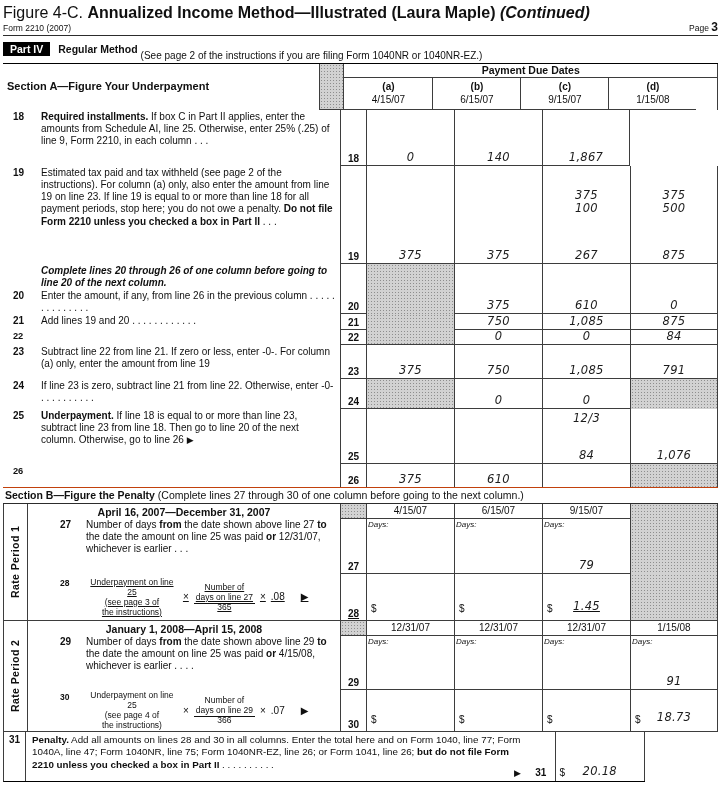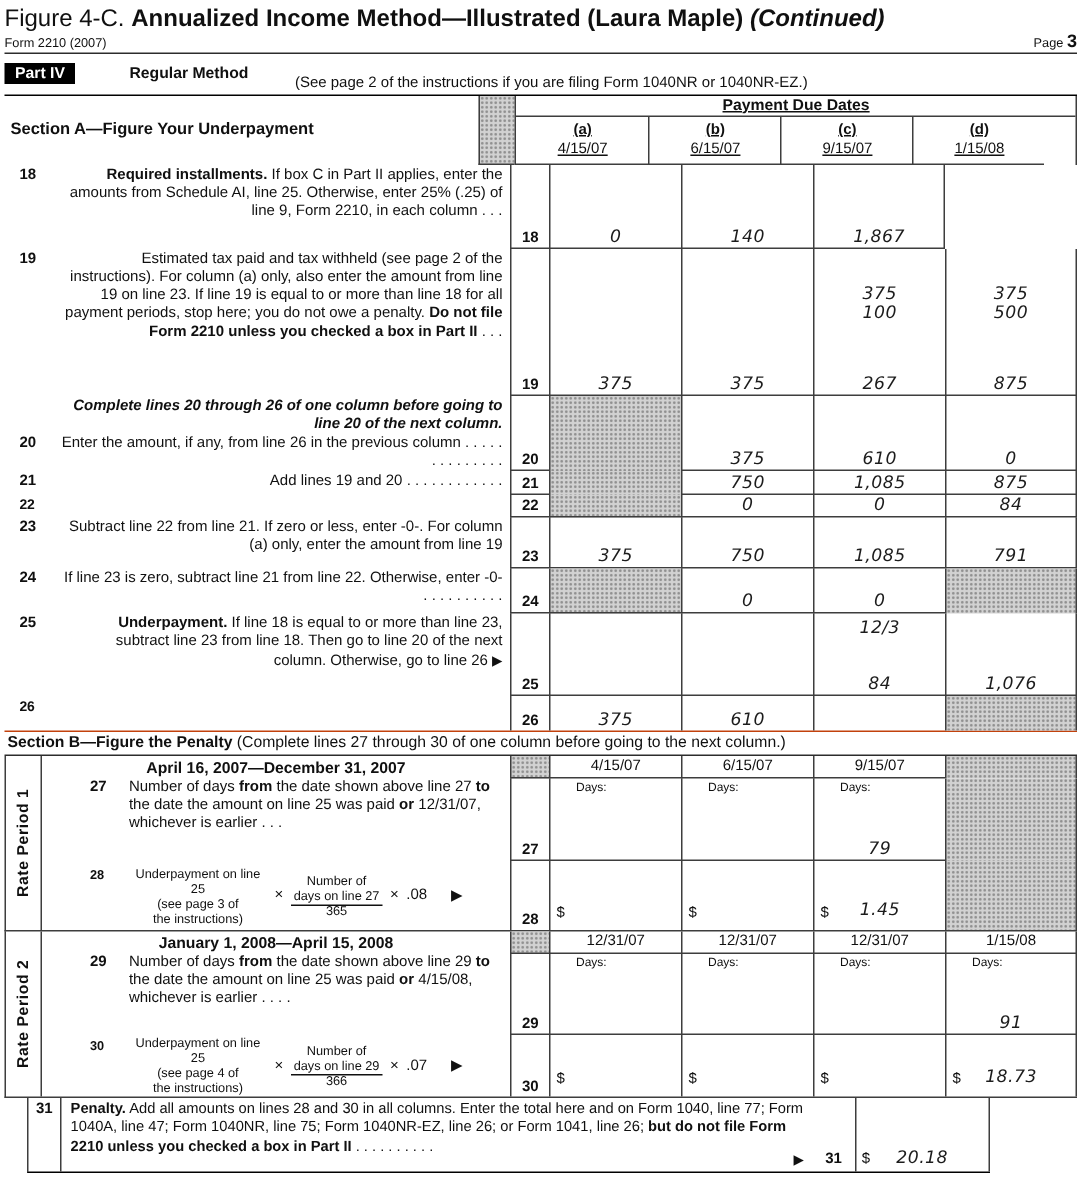--- a/index.html
+++ b/index.html
@@ -13,48 +13,48 @@
 
   
   .title-row { font-size:16px; line-height:19px; white-space:nowrap; }
   .t-fig  { font-weight:normal; }
   .t-main { font-weight:bold; }
   .t-cont { font-style:italic; font-weight:bold; }
   .meta-row { display:flex; justify-content:space-between; align-items:flex-end; font-size:8.5px; line-height:10px; }
   .pgnum { font-weight:bold; font-size:12px; }
 
   
-  .pbar { display:flex; align-items:center; border-top:1px solid #2c2c2c; border-bottom:1.5px solid #000; padding:1.5px 0 2px 0; margin-top:2px;gap:28px; }
+  .pbar { display:flex; align-items:center; border-top:1px solid #2c2c2c; border-bottom:1.5px solid #000; padding:1.5px 0 2px 0; margin-top:2px; }
   .pbadge { background:#000; color:#fff; font-weight:bold; font-size:10.5px; padding:1px 7px; margin-right:8px; }
   .pname { font-weight:bold; font-size:10.5px; margin-right:3px; }
   .pnote { font-size:10px;margin-top:12px; }
 
   
   .row { display:flex; width:715px; }
-  .desc { width:337px; padding:1px 5px 1px 38px; position:relative; line-height:12.3px;text-align:right; }
+  .desc { width:337px; padding:1px 5px 1px 38px; position:relative; line-height:12.3px; }
   .dline { position:relative; }
   .lnum { position:absolute; left:-28px; top:0; font-weight:bold; }
   .ncol { width:26px; border-left:1px solid #3d3d3d; border-bottom:1px solid #3d3d3d;
           display:flex; align-items:flex-end; justify-content:center;
           font-weight:bold; padding-bottom:1px; }
   .vcell { width:88px; border-left:1px solid #3d3d3d; border-bottom:1px solid #3d3d3d;
            display:flex; align-items:flex-end; justify-content:center;
            padding-bottom:1px; position:relative; }
   .re { border-right:1px solid #3d3d3d; }
   .nbb { border-bottom:none !important; }
   .shade { background-color:#d2d2d2;
            background-image:radial-gradient(#8e8e8e 0.8px, transparent 0.9px);
            background-size:3px 3px; }
   .hand { font-family:"DejaVu Sans", sans-serif; font-style:italic; font-size:11.5px; color:#1c1c1c; letter-spacing:.3px; }
   .cond { font-size:9.3px; letter-spacing:-0.1px; }
 
   
   .secA-title { display:flex; align-items:center; font-weight:bold; font-size:11px; padding-left:4px; }
   .ncol-h { width:26px; border-left:1px solid #3d3d3d; border-bottom:1px solid #3d3d3d; }
-  .hdr-cols { width:400px; border-left:1px solid #3d3d3d; border-right:1px solid #3d3d3d;text-decoration:underline; }
+  .hdr-cols { width:400px; border-left:1px solid #3d3d3d; border-right:1px solid #3d3d3d; }
   .pdd { height:14px; text-align:center; font-weight:bold; border-bottom:1px solid #3d3d3d; font-size:10.5px; }
   .hcells { display:flex; height:32px; }
   .hcell { width:88px; border-left:1px solid #3d3d3d; border-bottom:1px solid #3d3d3d; text-align:center; padding-top:2px; line-height:13px; }
   .hcell:first-child { border-left:none; }
   .hcell b { display:block; }
 
   
   .h18 { height:56px; } .h19 { height:98px; } .h20 { height:50px; }
   .h21 { height:16px; } .h22 { height:15px; } .h23 { height:34px; }
   .h24 { height:30px; } .h25 { height:55px; } .h26 { height:23px; }
@@ -82,28 +82,28 @@
   .fleft { text-align:center; line-height:10px; width:92px; }
   .fx { margin:0 5px; font-size:10px; }
   .frac { text-align:center; line-height:10px; }
   .frac .bar { border-bottom:1px solid #101010; padding:0 2px 1px 2px; }
   .frac .den { padding-top:1px; }
   .frate { font-size:10px; }
   .farr { margin-left:16px; font-size:10px; }
   .rpgrid { display:flex; flex-direction:column; width:378px; }
   .grow { display:flex; }
   .dcell { width:88px; border-left:1px solid #3d3d3d; border-bottom:1px solid #3d3d3d; text-align:center; padding-top:1px; height:15px; }
-  .days { position:absolute; top:1px; left:17px; font-size:8px; }
+  .days { position:absolute; top:1px; left:1px; font-style:italic; font-size:8px; }
   .dol { position:absolute; left:4px; bottom:6px; font-size:10px; }
   .pb8 { padding-bottom:7px; }
-  .rh27 { height:55px; } .rh28 { height:46px; }
+  .rh27 { height:55px; } .rh28 { height:46px;text-decoration:underline; }
   .rh29 { height:54px; } .rh30 { height:41px; }
 
   
-  .r31 { display:flex; width:642px; border-left:1px solid #3d3d3d; border-bottom:1.5px solid #000; height:50px;margin-left:15px; }
+  .r31 { display:flex; width:642px; border-left:1px solid #3d3d3d; border-bottom:1.5px solid #000; height:50px; }
   .n31l { width:24px; border-right:1px solid #3d3d3d; font-weight:bold; padding:2px 0 0 5px; }
   .d31 { width:559px; padding:2px 6px 1px 6px; line-height:12.6px; position:relative; font-size:9.8px; }
   .n31r { width:32px; border-right:1px solid #3d3d3d; display:flex; align-items:flex-end; justify-content:center; font-weight:bold; padding-bottom:3px; }
   .v31 { width:100px; border-right:1px solid #3d3d3d; position:relative; display:flex; align-items:flex-end; justify-content:center; padding-bottom:3px; }
 
   .foot { width:715px; text-align:right; padding:2px 2px 0 0; font-size:8.5px; }
   .foot .fnum { font-weight:bold; font-size:12.5px; }
 </style>
 </head>
 <body>

